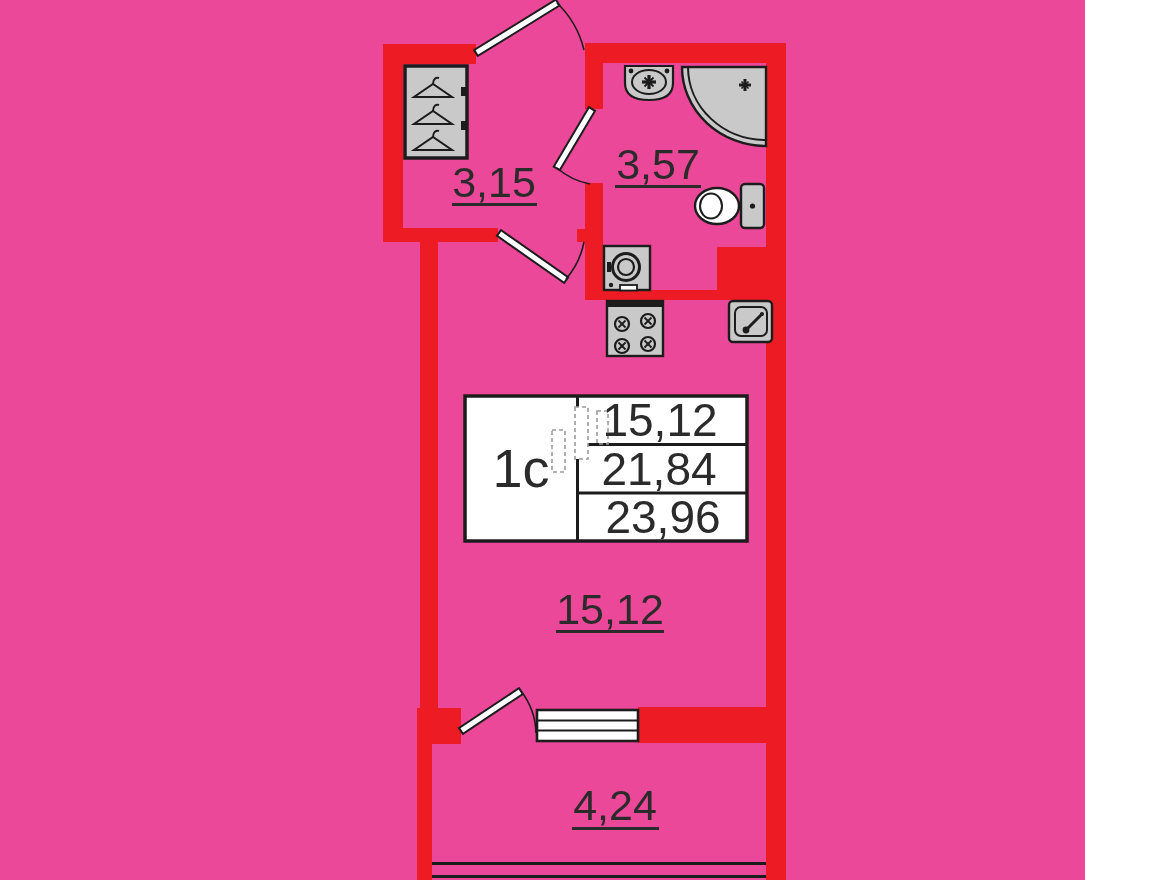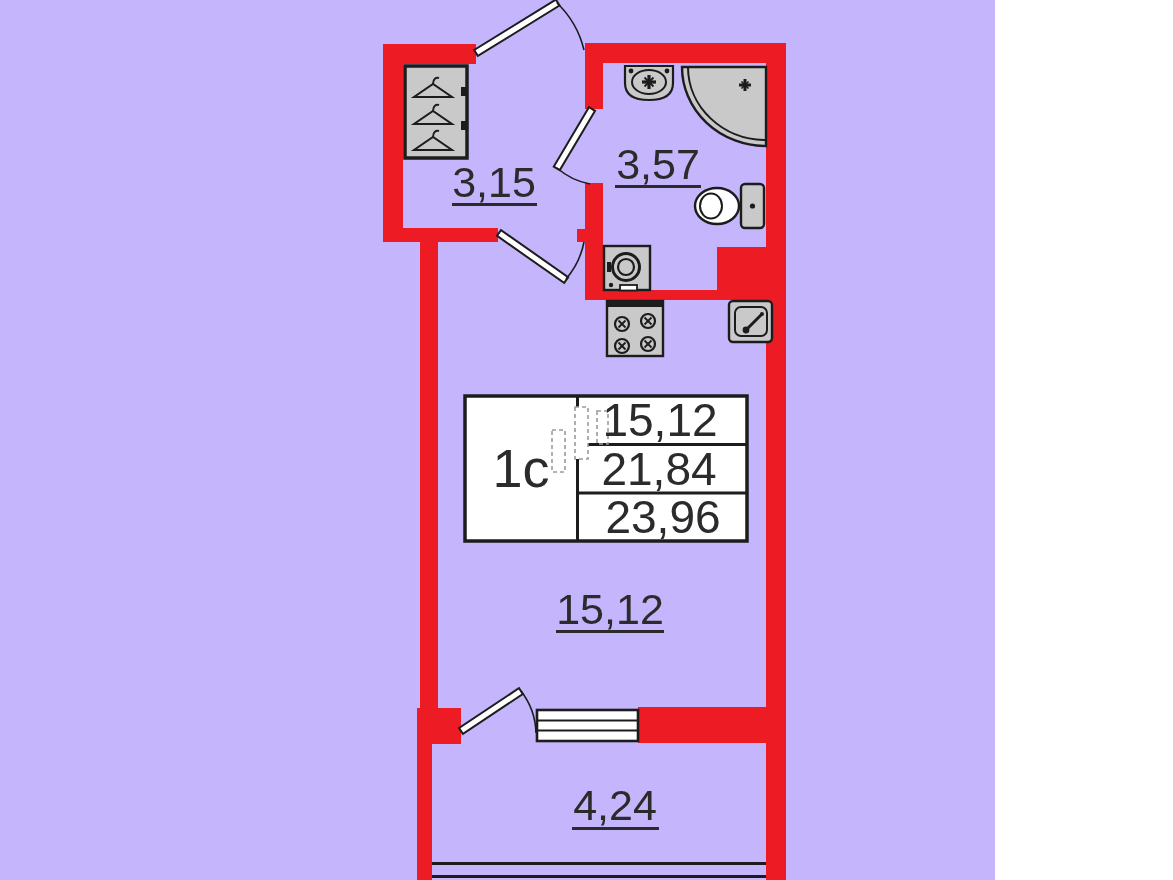--- a/index.html
+++ b/index.html
@@ -1,16 +1,16 @@
 <!DOCTYPE html>
 <html><head>
 <meta charset="utf-8">
 <style>
   html,body{margin:0;padding:0;background:#ffffff;}
-  .stage{position:relative;width:995px;height:880px;background:#c4b5fd;overflow:hidden;}
+  .stage{position:relative;width:1085px;height:880px;background:#ec4899;overflow:hidden;}
   .stage svg{position:absolute;left:0;top:0;}
   text{font-family:"Liberation Sans","DejaVu Sans",sans-serif;}
 </style>
 </head>
 <body>
 
 <div class="stage">
 <svg width="1173" height="880" viewBox="0 0 1173 880">
 
   <g fill="#ed1c24">

